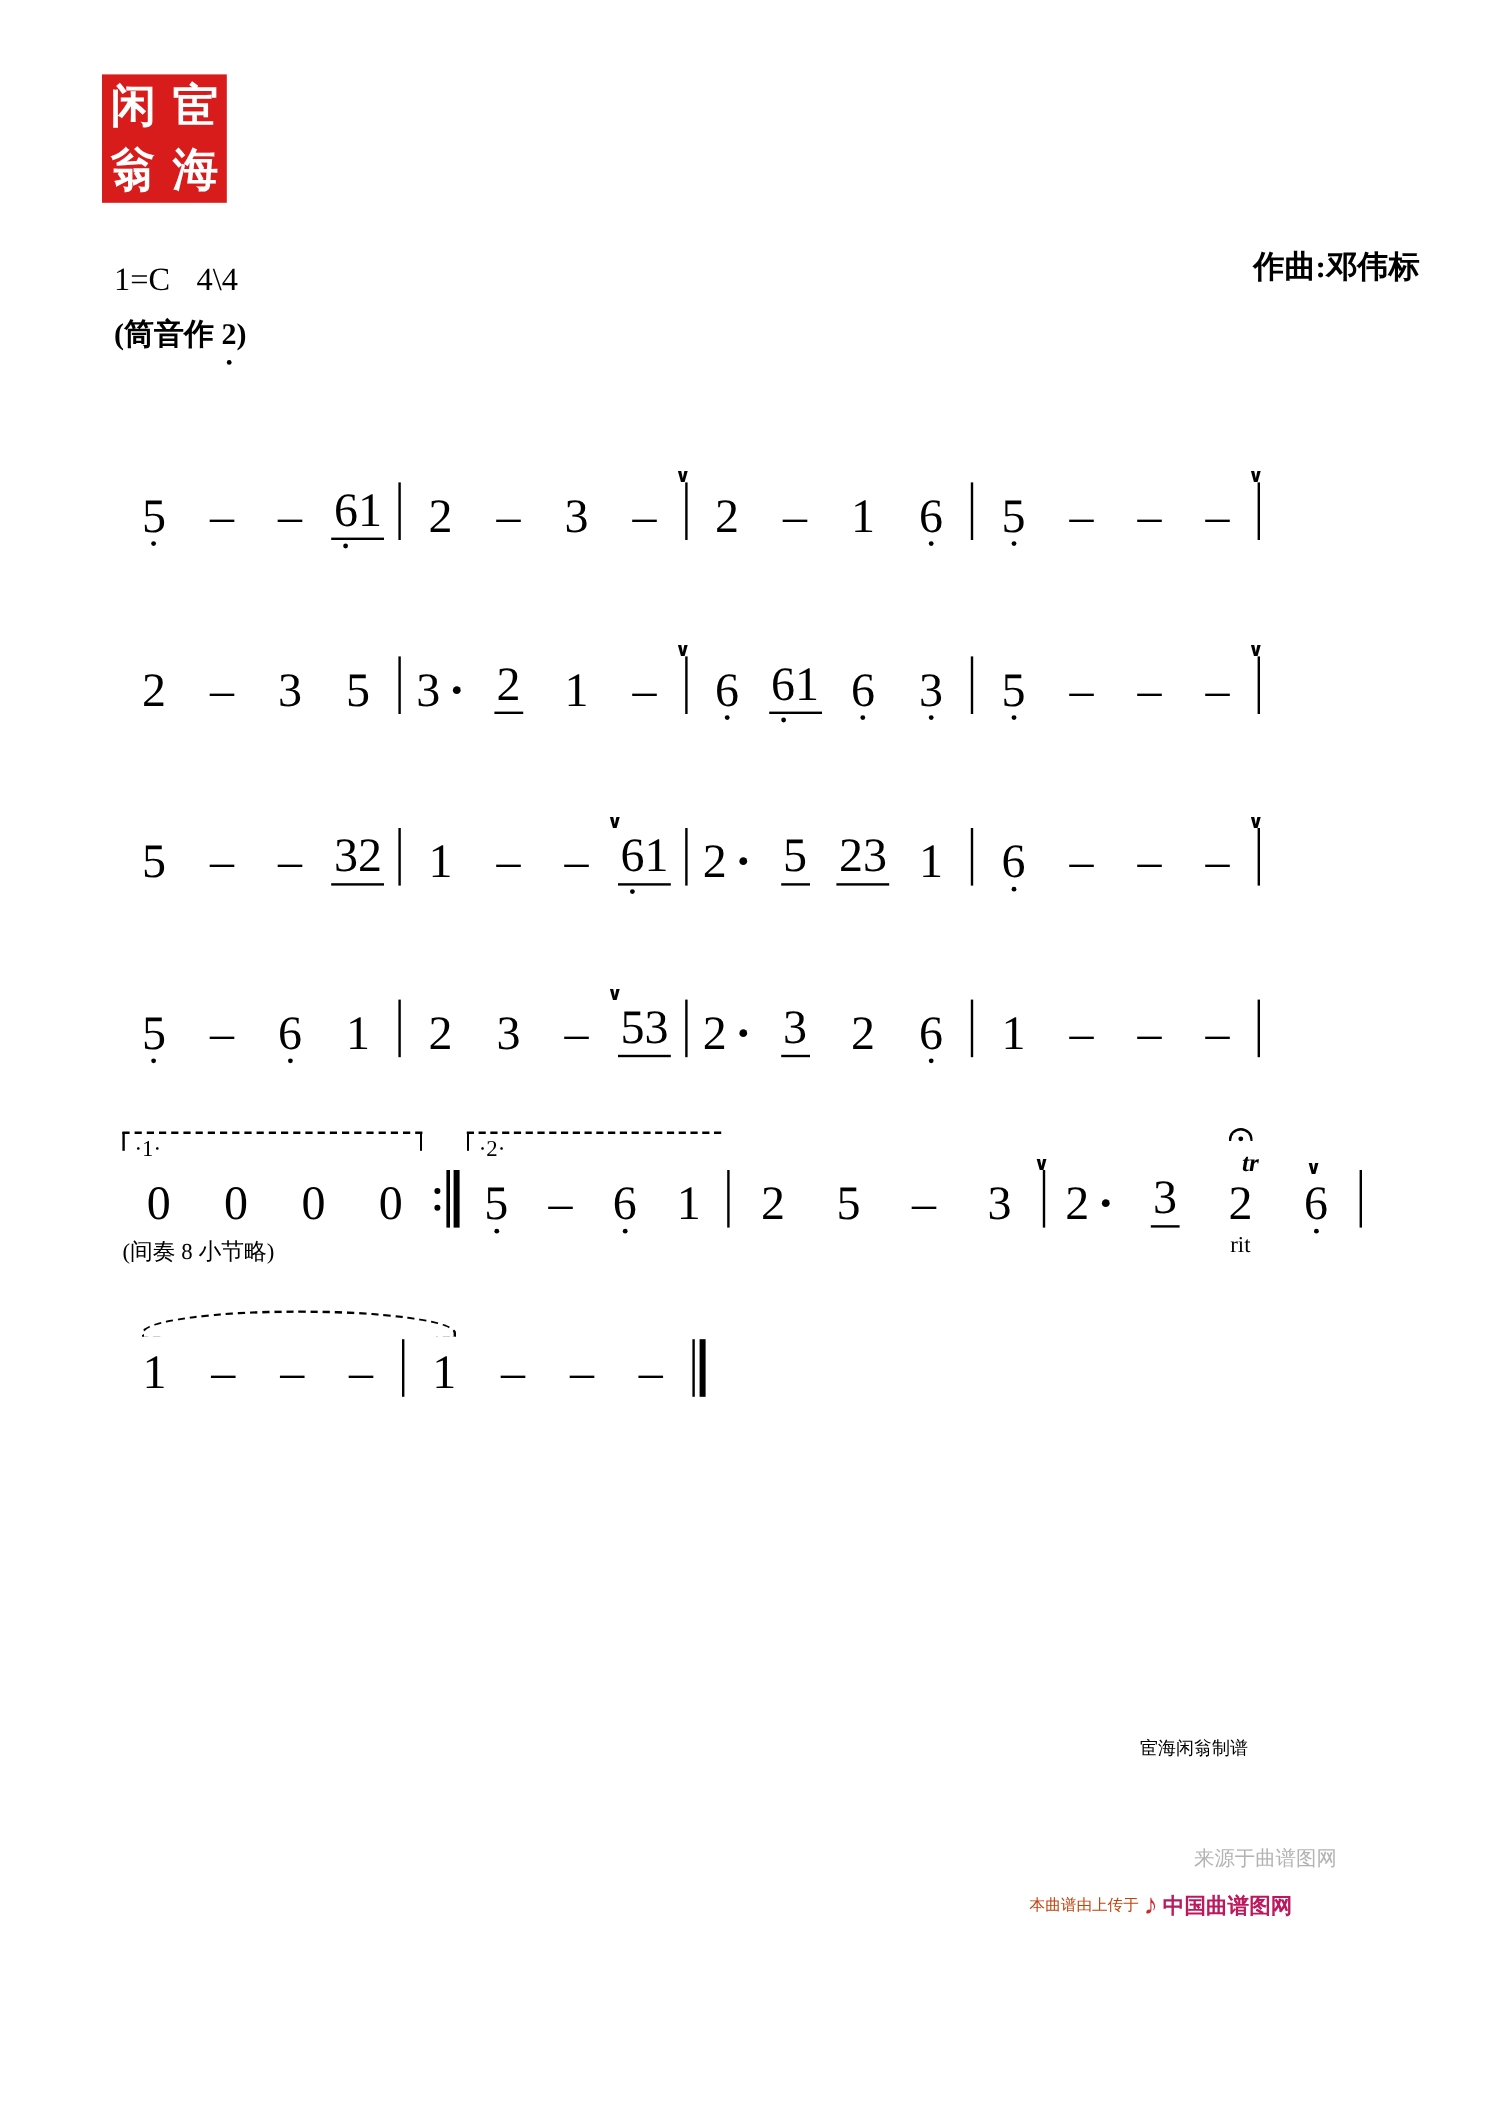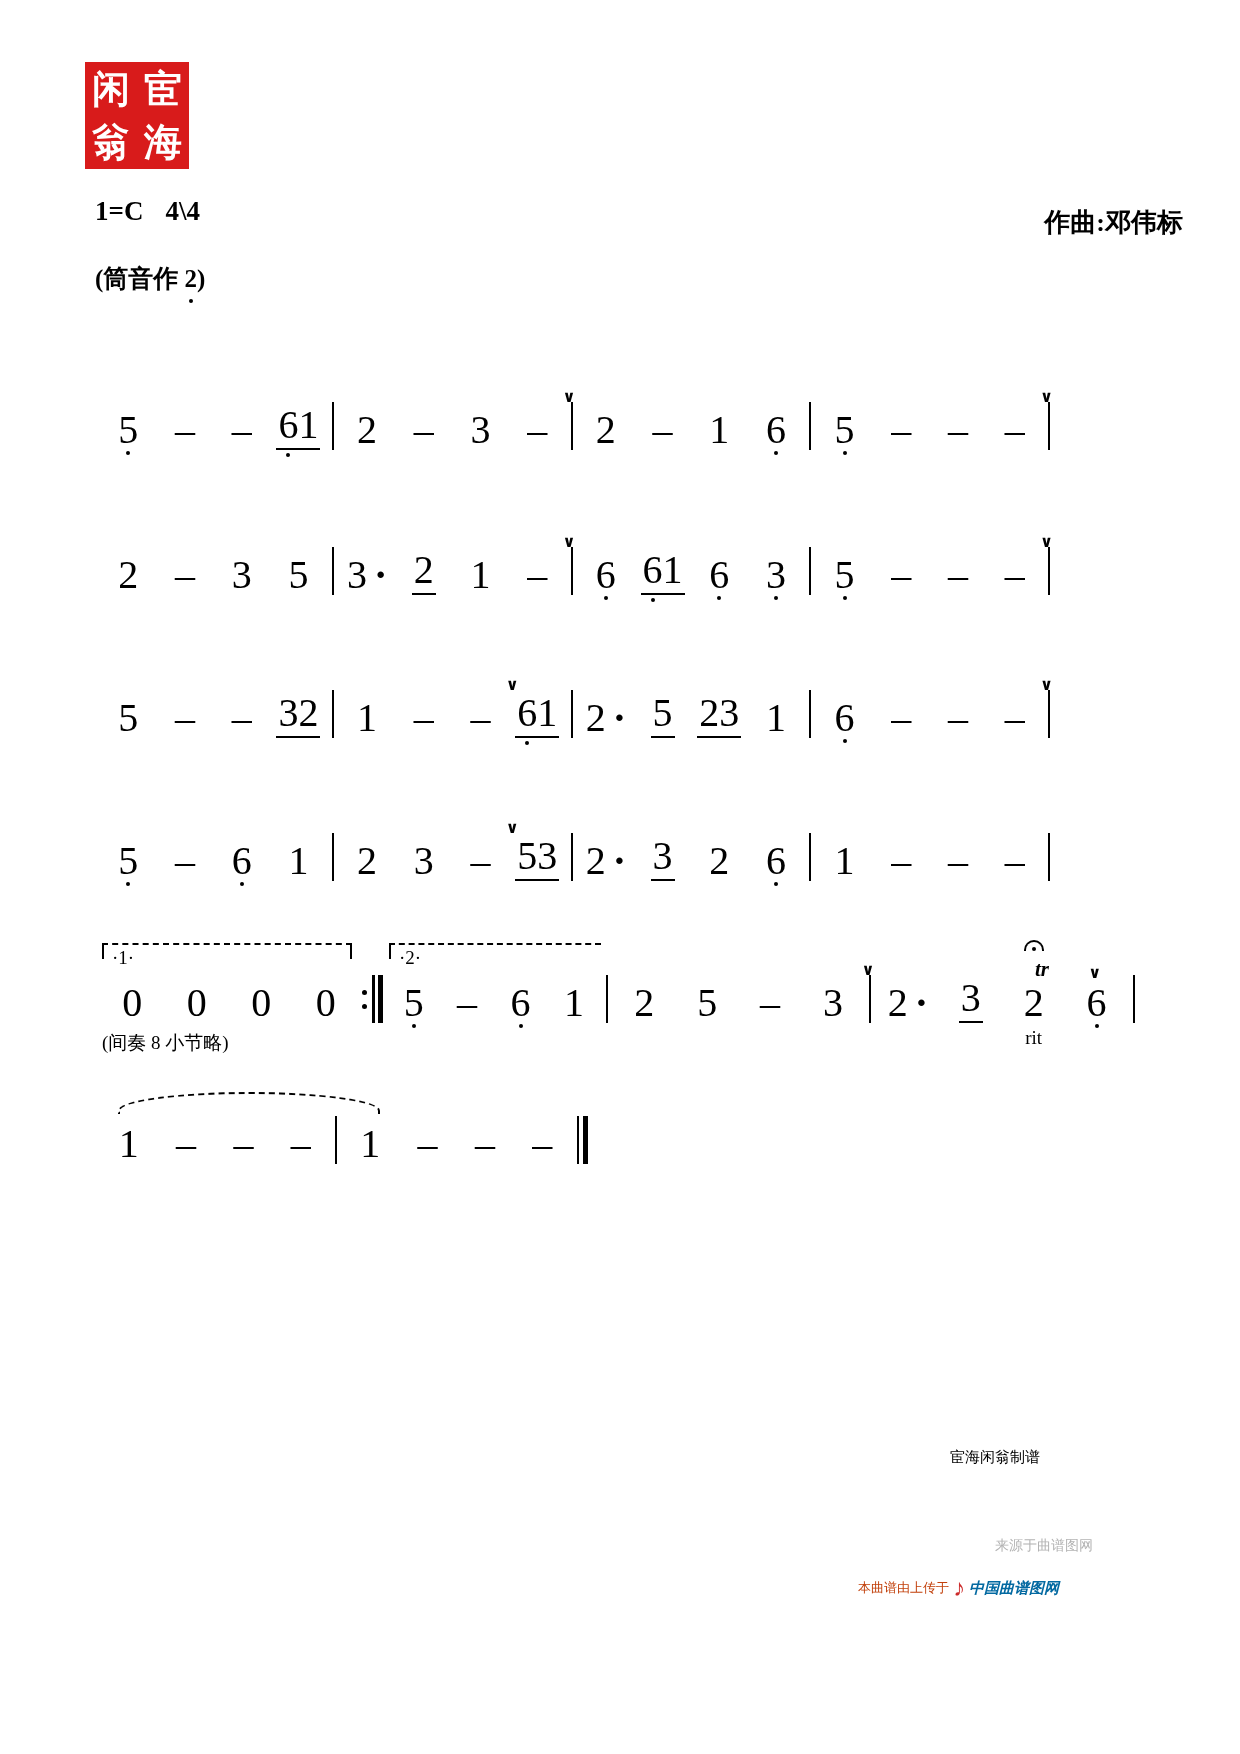--- a/index.html
+++ b/index.html
@@ -8,21 +8,21 @@
           font-family:"Liberation Serif", serif; color:#000; overflow:hidden; margin:0 auto; }
 
   
   .seal { position:absolute; left:85px; top:62px; width:104px; height:107px;
           background:#d81b1b; display:grid; grid-template-columns:1fr 1fr; grid-template-rows:1fr 1fr;
           align-items:center; justify-items:center; }
   .seal span { color:#fff; font-size:38px; font-weight:bold; line-height:1;
                font-family:"Liberation Serif", serif; }
   .title { position:absolute; left:213px; top:136px; font-size:30px; font-weight:bold;
            letter-spacing:1px; white-space:nowrap; }
-  .keytime { position:absolute; left:95px; top:196px; font-size:27px; font-weight:bold; }
+  .keytime { position:absolute; left:95px; top:218px; font-size:27px; font-weight:normal; }
   .keytime .time { margin-left:22px; }
   .composer { position:absolute; right:57px; top:205px; font-size:26px; font-weight:bold;text-align:right; }
   .fingering { position:absolute; left:95px; top:262px; font-size:25px; font-weight:bold;text-align:right; }
   .fingering .fnum { position:relative; display:inline-block; }
   .fingering .fnum i { position:absolute; left:50%; transform:translateX(-50%); bottom:-10px;
                        width:4px; height:4px; background:#000; border-radius:50%; }
 
   
   .score-line { position:absolute; left:100px; height:50px; display:flex; align-items:flex-end; }
   .tok { flex:1 1 0; position:relative; height:100%; display:flex;
@@ -57,26 +57,26 @@
               border-top:2px dashed #000; border-left:2px solid #000; }
   .volta.vend .vbracket { border-right:2px solid #000; right:6px; }
   .vlabel { position:absolute; top:-26px; left:12px; font:19px "Liberation Serif", serif; }
   .vcaption { position:absolute; top:57px; left:2px; font:19px "Liberation Serif", serif;
               white-space:nowrap; }
   .tie { position:absolute; top:-22px; height:22px; border:2px dashed #000; border-bottom:none;
          border-radius:100% 100% 0 0 / 170% 170% 0 0; }
 
   
   .credit { position:absolute; left:950px; top:1448px; font-size:15px; }
-  .watermark { position:absolute; left:995px; top:1537px; font-size:14px; color:#b3b3b3;
+  .watermark { position:absolute; left:995px; top:1537px; font-size:17px; color:#b3b3b3;
                font-family:"Liberation Sans", sans-serif; }
   .footer { position:absolute; left:858px; top:1576px; display:flex; align-items:center; gap:4px; }
   .footer .prefix { font-size:13px; color:#c2410c; }
   .footer .clef { font-size:24px; color:#cc2b2b; line-height:1; }
-  .footer .site { font-size:15px; color:#0369a1; font-weight:bold;font-style:italic; }
+  .footer .site { font-size:18px; color:#be185d; font-weight:bold; }
 </style>
 </head>
 <body>
 
 <div class="page">
 
   <div class="seal">
     <span>闲</span>
     <span>宦</span>
     <span>翁</span>

